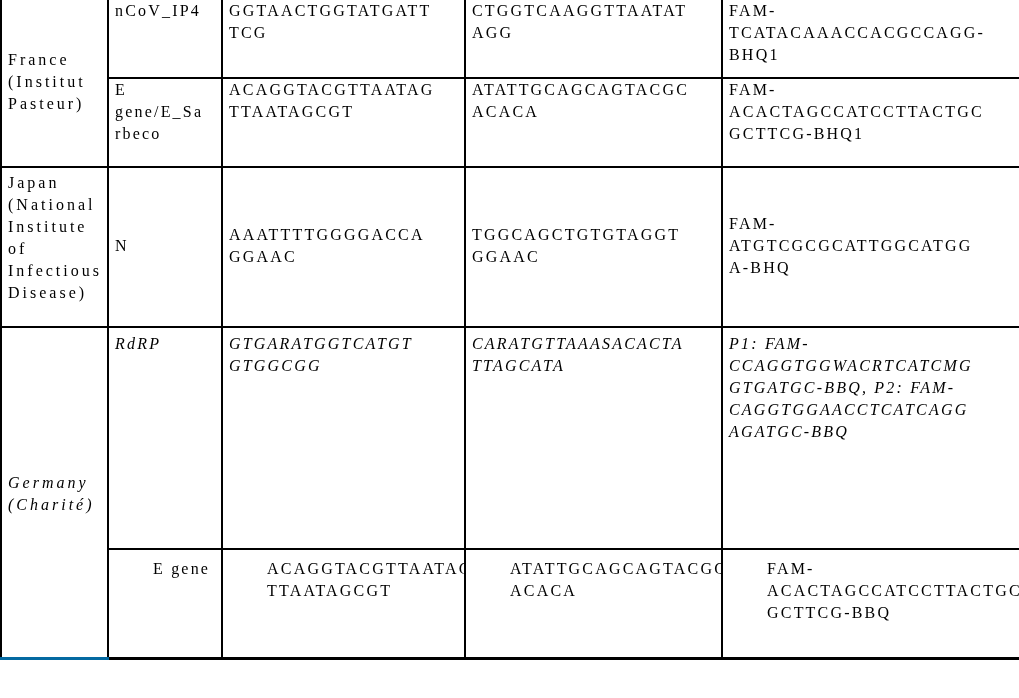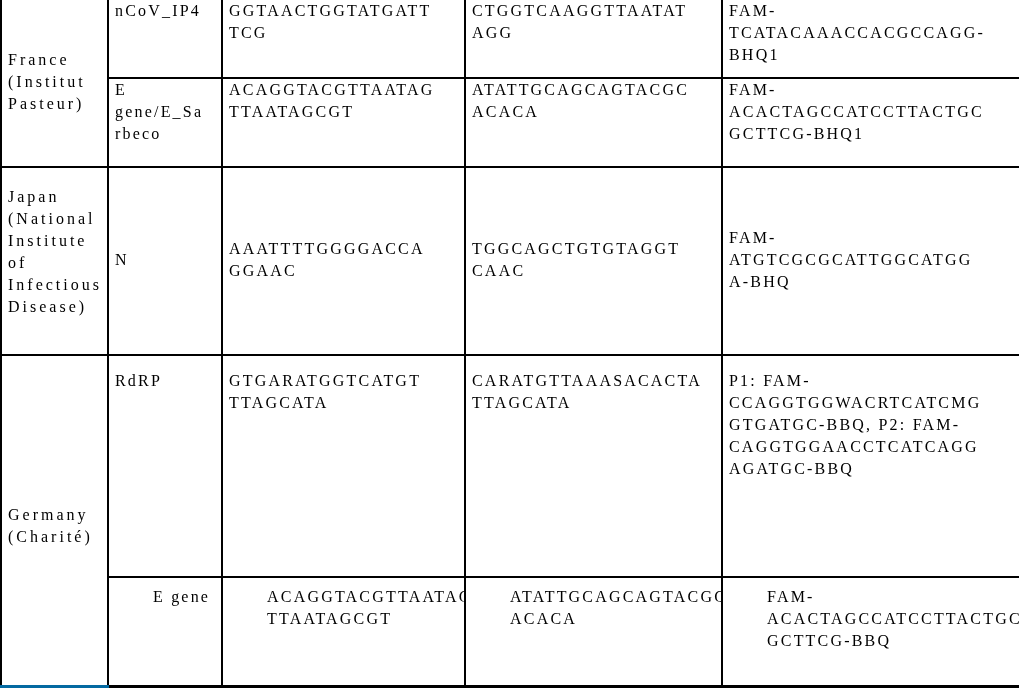--- a/index.html
+++ b/index.html
@@ -27,41 +27,41 @@
     vertical-align: top;
     padding: 0 4px 2px 6px;
     white-space: pre-line;
     overflow: hidden;
   }
   
   tr.row-a td { border-top: none; }
 
   tr.row-a { height: 78px; }
   tr.row-b { height: 89px; }
-  tr.row-c { height: 188px; }
+  tr.row-c { height: 160px; }
   tr.row-d { height: 222px; }
   tr.row-e { height: 109px; }
 
   .col1 { letter-spacing: 3px; }
   .col2 { letter-spacing: 2.2px; }
   .seq  { letter-spacing: 2.2px; }
 
   td.country-fr {
     vertical-align: middle;
   }
   td.country-jp {
     vertical-align: middle;
     padding-bottom: 18px;
   }
   td.country-de {
     vertical-align: middle;
     border-bottom: 3px solid #0369a1;
   }
   tr.row-c td { vertical-align: middle; }
-  tr.row-d td { padding-top: 14px; }
+  tr.row-d td { padding-top: 5px; font-style: italic; }
   td.country-de { padding-top: 0; }
   tr.row-e td {
     padding-top: 8px;
     border-bottom: 3px solid #000000;
     padding-left: 44px;
   }
 </style>
 </head>
 <body>
 
@@ -96,30 +96,30 @@
       <td class="seq">FAM-
 ACACTAGCCATCCTTACTGC
 GCTTCG-BHQ1</td>
     </tr>
     <tr class="row-c">
       <td class="col1 country-jp">Japan (National Institute of Infectious Disease)</td>
       <td class="col2">N</td>
       <td class="seq">AAATTTTGGGGACCA
 GGAAC</td>
       <td class="seq">TGGCAGCTGTGTAGGT
-CAAC</td>
+GGAAC</td>
       <td class="seq">FAM-
 ATGTCGCGCATTGGCATGG
 A-BHQ</td>
     </tr>
     <tr class="row-d">
       <td class="col1 country-de" rowspan="2">Germany (Charité)</td>
       <td class="col2">RdRP</td>
       <td class="seq">GTGARATGGTCATGT
-TTAGCATA</td>
+GTGGCGG</td>
       <td class="seq">CARATGTTAAASACACTA
 TTAGCATA</td>
       <td class="seq">P1: FAM-
 CCAGGTGGWACRTCATCMG
 GTGATGC-BBQ, P2: FAM-
 CAGGTGGAACCTCATCAGG
 AGATGC-BBQ</td>
     </tr>
     <tr class="row-e">
       <td class="col2">E gene</td>

